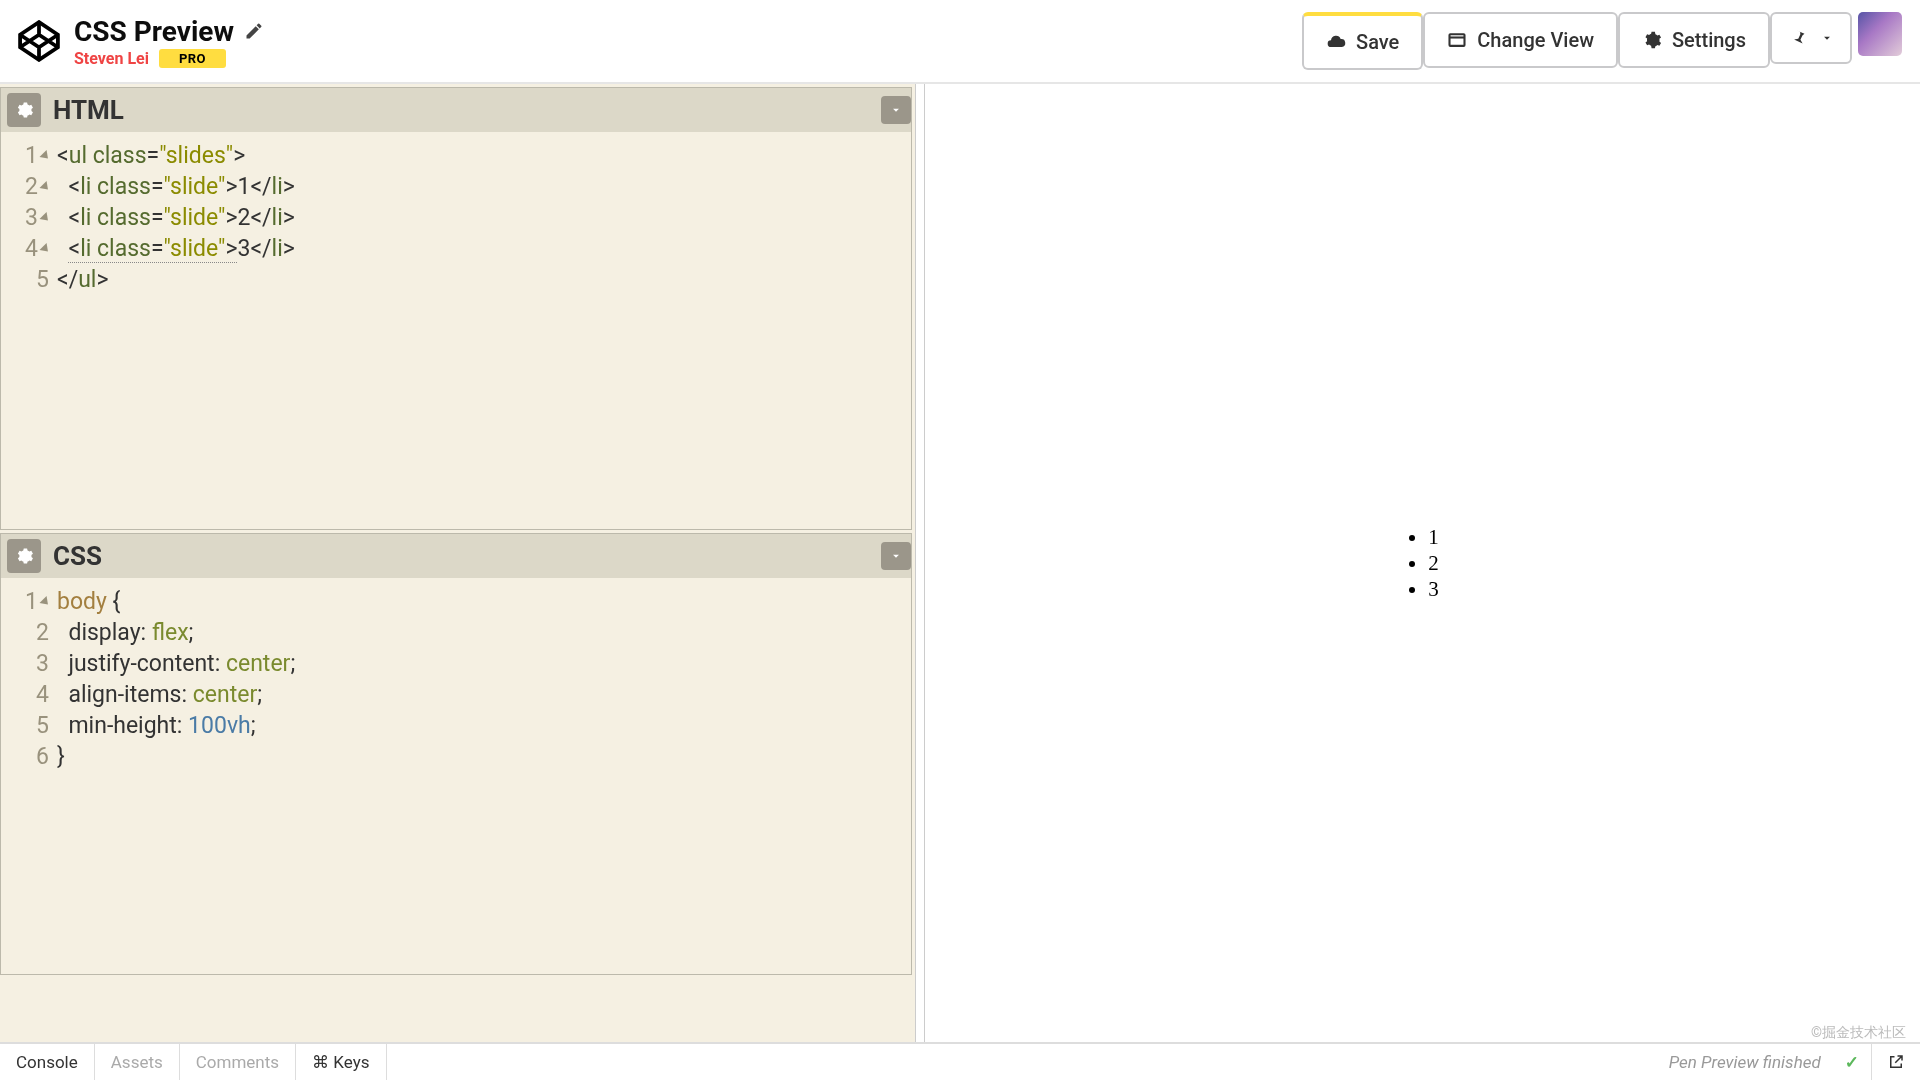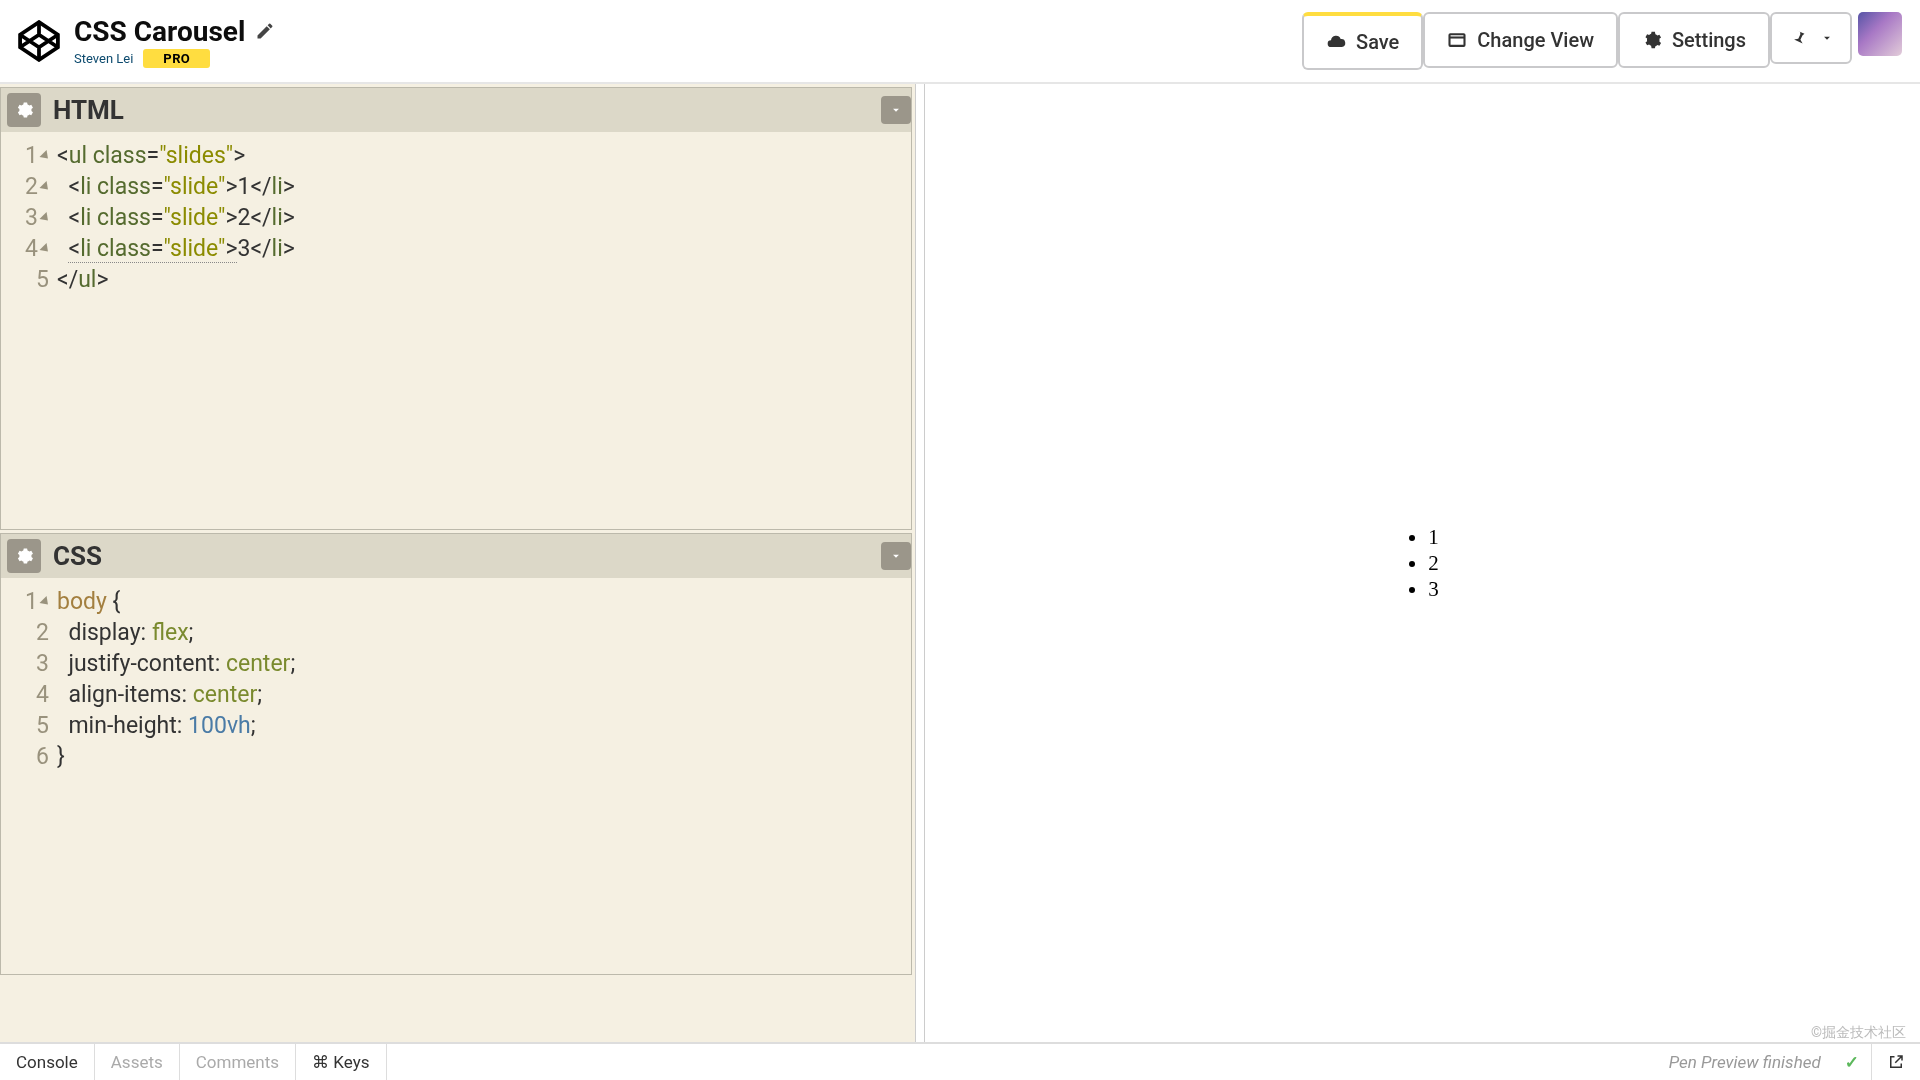--- a/index.html
+++ b/index.html
@@ -5,21 +5,21 @@
 *{margin:0;padding:0;box-sizing:border-box;font-family:-apple-system,BlinkMacSystemFont,"Segoe UI",Roboto,sans-serif}
 body{width:1920px;height:1080px;overflow:hidden;background:#fff;display:flex;flex-direction:column;position:relative}
 .header{display:flex;align-items:center;padding:12px 18px;border-bottom:2px solid #e6e6e6;background:#fff}
 .logo{width:42px;height:42px;margin-right:14px;flex-shrink:0}
 .logo svg{width:100%;height:100%}
 .title-block{display:flex;flex-direction:column;flex:1}
 .title-row{display:flex;align-items:center;gap:10px}
 .pen-title{font-size:28px;font-weight:700;color:#0d0d0d}
 .pencil-ic{width:20px;height:20px;color:#444}
 .author-row{display:flex;align-items:center;gap:10px;margin-top:1px}
-.author{font-size:13px;color:#0c4a6e;font-weight:400}
+.author{font-size:16px;color:#ef4444;font-weight:700}
 .pro-badge{background:#ffdd40;color:#000;font-size:13px;font-weight:700;padding:2px 20px;border-radius:3px;letter-spacing:.4px}
 .hdr-actions{display:flex;align-items:flex-start;}
 .hdr-btn{display:flex;align-items:center;gap:10px;padding:14px 22px;border:2px solid #c9c9cb;background:#fff;font-size:20px;color:#333;font-weight:500;cursor:pointer;border-radius:6px}
 .save-btn{border-top:4px solid #ffdd40}
 .pin-btn{padding:14px 16px;gap:12px}
 .avatar{width:44px;height:44px;border-radius:5px;background:linear-gradient(135deg,#5654a6 0%,#a878c5 40%,#e2ccd9 100%);margin-left:6px;cursor:pointer}
 .ic{width:20px;height:20px;flex-shrink:0}
 .workspace{flex:1;display:flex;min-height:0}
 .editors{width:915px;display:flex;flex-direction:column;background:#f5f0e2}
 .panel{display:flex;flex-direction:column;border:1px solid #bcb9ab;margin:3px 3px 0 0}
@@ -66,21 +66,21 @@
 
 <div class="header">
   <div class="logo">
     <svg viewBox="0 0 100 100">
         <path d="M50 5 95 35v30L50 95 5 65V35z" fill="none" stroke="#000" stroke-width="9"></path>
         <path d="M50 5v30M50 65v30M5 35l45 30 45-30M5 65l45-30 45 30" fill="none" stroke="#000" stroke-width="9"></path>
       </svg>
   </div>
   <div class="title-block">
     <div class="title-row">
-      <span class="pen-title">CSS Carousel</span>
+      <span class="pen-title">CSS Preview</span>
       <span class="pencil-ic">
         <svg viewBox="0 0 24 24" fill="currentColor">
             <path d="M3 17.25V21h3.75L17.81 9.94l-3.75-3.75L3 17.25zM20.71 7.04a1 1 0 000-1.41l-2.34-2.34a1 1 0 00-1.41 0l-1.83 1.83 3.75 3.75 1.83-1.83z"></path>
           </svg>
       </span>
     </div>
     <div class="author-row">
       <span class="author">Steven Lei</span>
       <span class="pro-badge">PRO</span>
     </div>

